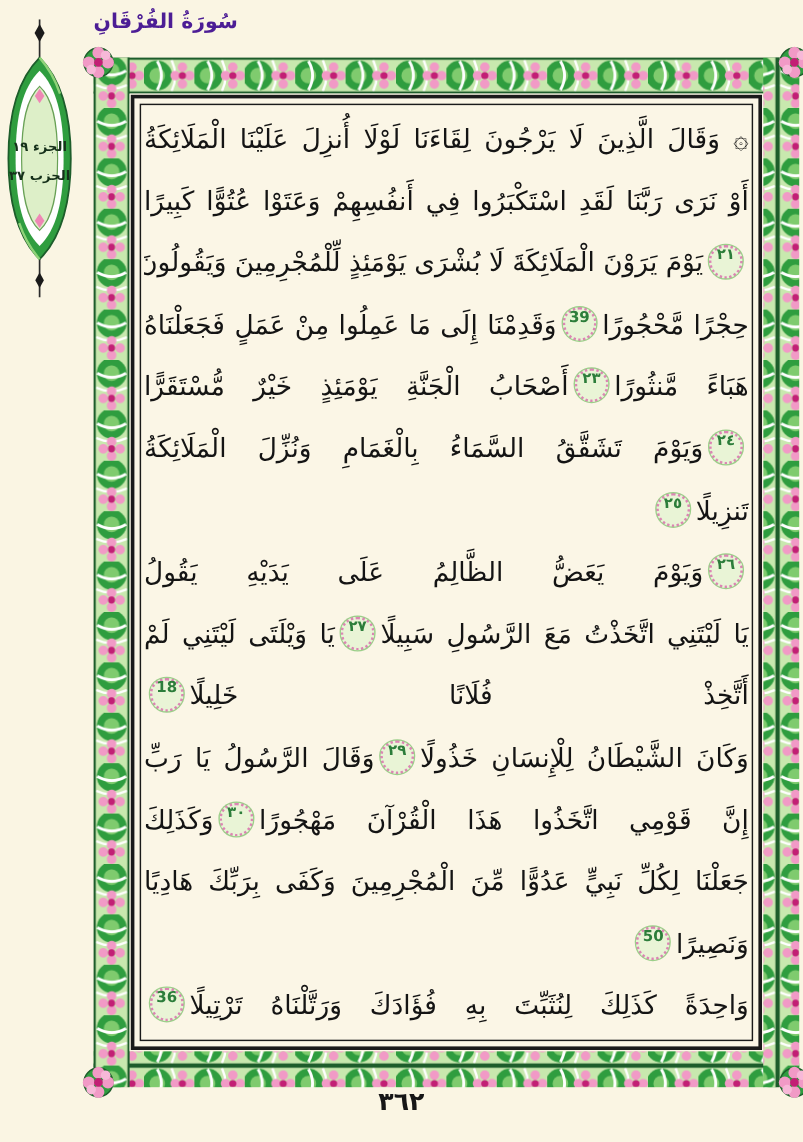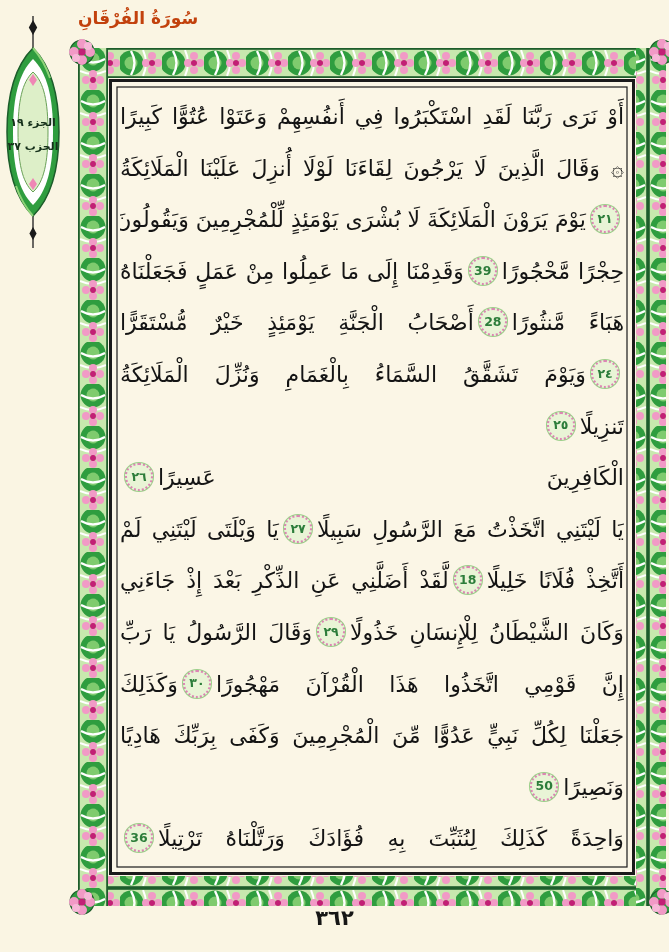--- a/index.html
+++ b/index.html
@@ -9,21 +9,21 @@
     font-family:"DejaVu Sans", sans-serif;
     position:relative;
     overflow:hidden;
     color:#1a1a1a;
   }
   .page{position:absolute;inset:0;}
 
   
   .hdr{
     position:absolute;top:8px;height:32px;
-    font-size:17px;font-weight:bold;color:#c2410c;
+    font-size:17px;font-weight:bold;color:#4c1d95;
     direction:rtl;white-space:nowrap;
   }
   .hdr-juz{right:10px;text-align:right;margin-top:48px;}
   .hdr-surah{left:78px;text-align:left;}
 
   
   .frame-svg{position:absolute;left:78px;top:48px;overflow:visible;}
 
   
   .text-block{
@@ -31,21 +31,21 @@
     direction:rtl;
   }
   .qline{
     height:51.6px;line-height:51.6px;
     text-align:justify;text-align-last:justify;
     font-size:22px;color:#141414;
     overflow:hidden;white-space:nowrap;
   }
   .qline .seg{display:inline;}
   .ayah-badge{
-    display:inline-flex;align-items:center;justify-content:center;
+    display:inline-flex;justify-content:center;
     min-width:20px;height:24px;padding:0 2px;
     border-radius:52% 52% 52% 52% / 46% 46% 54% 54%;
     background:#e9f4d6;
     border:2px dotted #dc85b4;
     box-shadow:0 0 0 1px #9ccf8a;
     color:#2c7d3a;font-size:12.5px;font-weight:bold;
     margin:0 5px;vertical-align:middle;line-height:1;
     position:relative;top:-2px;
   }
 
@@ -138,46 +138,46 @@
     <rect x="32.5" y="32.5" width="523" height="793" fill="none" stroke="#1a1a1a" stroke-width="3"></rect>
     <rect x="39" y="39" width="510" height="780" fill="none" stroke="#1a1a1a" stroke-width="1.2"></rect>
 
     <use href="#cornerFlower" x="4" y="4"></use>
     <use href="#cornerFlower" x="584" y="4"></use>
     <use href="#cornerFlower" x="4" y="854"></use>
     <use href="#cornerFlower" x="584" y="854"></use>
   </svg>
 
   <div class="text-block">
+    <div class="qline"><span class="seg">۞ وَقَالَ الَّذِينَ لَا يَرْجُونَ لِقَاءَنَا لَوْلَا أُنزِلَ عَلَيْنَا الْمَلَائِكَةُ</span><span class="seg"></span></div>
     <div class="qline"><span class="seg">أَوْ نَرَى رَبَّنَا لَقَدِ اسْتَكْبَرُوا فِي أَنفُسِهِمْ وَعَتَوْا عُتُوًّا كَبِيرًا</span><span class="seg"></span></div>
-    <div class="qline"><span class="seg">۞ وَقَالَ الَّذِينَ لَا يَرْجُونَ لِقَاءَنَا لَوْلَا أُنزِلَ عَلَيْنَا الْمَلَائِكَةُ</span><span class="seg"></span></div>
     <div class="qline"><span class="seg"></span><span class="ayah-badge">
           <span>٢١</span>
         </span><span class="seg">يَوْمَ يَرَوْنَ الْمَلَائِكَةَ لَا بُشْرَى يَوْمَئِذٍ لِّلْمُجْرِمِينَ وَيَقُولُونَ</span></div>
     <div class="qline"><span class="seg">حِجْرًا مَّحْجُورًا</span><span class="ayah-badge">
           <span>39</span>
         </span><span class="seg">وَقَدِمْنَا إِلَى مَا عَمِلُوا مِنْ عَمَلٍ فَجَعَلْنَاهُ</span></div>
     <div class="qline"><span class="seg">هَبَاءً مَّنثُورًا</span><span class="ayah-badge">
-          <span>28</span>
+          <span>٢٣</span>
         </span><span class="seg">أَصْحَابُ الْجَنَّةِ يَوْمَئِذٍ خَيْرٌ مُّسْتَقَرًّا</span></div>
     <div class="qline"><span class="ayah-badge">
           <span>٢٤</span>
         </span><span class="seg">وَيَوْمَ تَشَقَّقُ السَّمَاءُ بِالْغَمَامِ وَنُزِّلَ الْمَلَائِكَةُ</span></div>
     <div class="qline"><span class="seg">تَنزِيلًا</span><span class="ayah-badge">
           <span>٢٥</span>
         </span></div>
-    <div class="qline"><span class="seg">الْكَافِرِينَ عَسِيرًا</span><span class="ayah-badge">
+    <div class="qline"><span class="ayah-badge">
           <span>٢٦</span>
-        </span></div>
+        </span><span class="seg">وَيَوْمَ يَعَضُّ الظَّالِمُ عَلَى يَدَيْهِ يَقُولُ</span></div>
     <div class="qline"><span class="seg">يَا لَيْتَنِي اتَّخَذْتُ مَعَ الرَّسُولِ سَبِيلًا</span><span class="ayah-badge">
           <span>٢٧</span>
         </span><span class="seg">يَا وَيْلَتَى لَيْتَنِي لَمْ</span></div>
     <div class="qline"><span class="seg">أَتَّخِذْ فُلَانًا خَلِيلًا</span><span class="ayah-badge">
           <span>18</span>
-        </span><span class="seg">لَّقَدْ أَضَلَّنِي عَنِ الذِّكْرِ بَعْدَ إِذْ جَاءَنِي</span></div>
+        </span></div>
     <div class="qline"><span class="seg">وَكَانَ الشَّيْطَانُ لِلْإِنسَانِ خَذُولًا</span><span class="ayah-badge">
           <span>٢٩</span>
         </span><span class="seg">وَقَالَ الرَّسُولُ يَا رَبِّ</span></div>
     <div class="qline"><span class="seg">إِنَّ قَوْمِي اتَّخَذُوا هَذَا الْقُرْآنَ مَهْجُورًا</span><span class="ayah-badge">
           <span>٣٠</span>
         </span><span class="seg">وَكَذَلِكَ</span></div>
     <div class="qline"><span class="seg">جَعَلْنَا لِكُلِّ نَبِيٍّ عَدُوًّا مِّنَ الْمُجْرِمِينَ وَكَفَى بِرَبِّكَ هَادِيًا</span><span class="seg"></span></div>
     <div class="qline"><span class="seg">وَنَصِيرًا</span><span class="ayah-badge">
           <span>50</span>
         </span></div>

